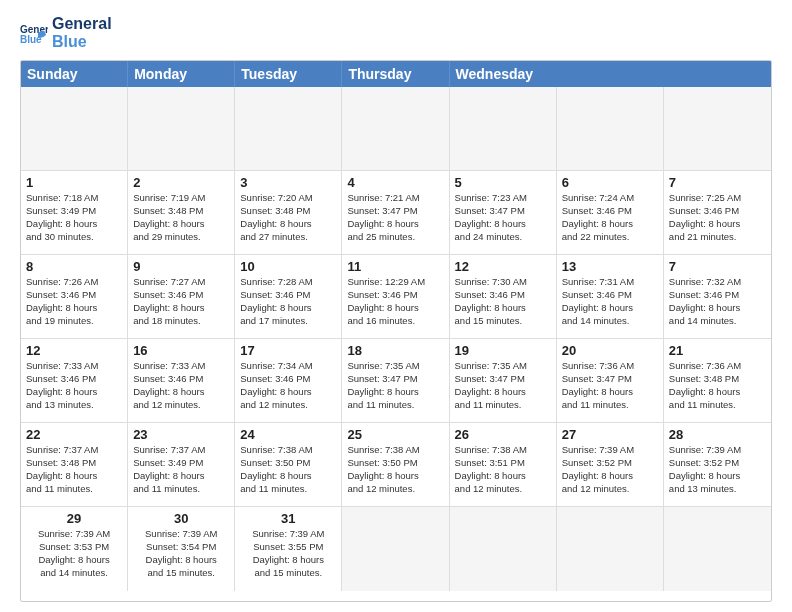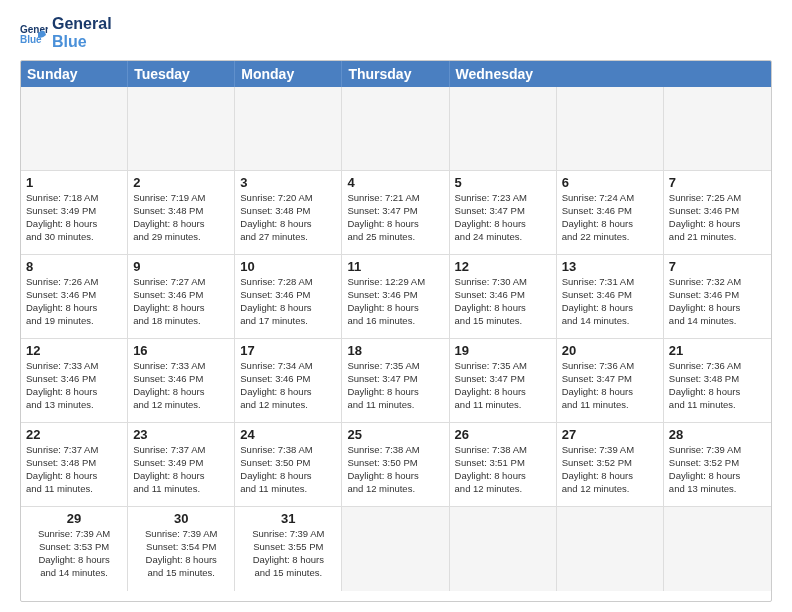--- a/index.html
+++ b/index.html
@@ -125,22 +125,22 @@
     </div>
     <div class="title-block">
       <div class="month-title"></div>
       <div class="subtitle"></div>
     </div>
   </div>
 
   <div class="calendar">
     <div class="cal-header">
       <div class="cal-header-cell">Sunday</div>
+      <div class="cal-header-cell">Monday</div>
       <div class="cal-header-cell">Tuesday</div>
-      <div class="cal-header-cell">Monday</div>
       <div class="cal-header-cell">Thursday</div>
       <div class="cal-header-cell">Wednesday</div>
     </div>
     <div class="cal-body" id="cal-body">
     <div class="cal-row">
           <div class="cal-cell empty"></div>
           <div class="cal-cell empty"></div>
           <div class="cal-cell empty"></div>
           <div class="cal-cell empty"></div>
           <div class="cal-cell empty"></div>

